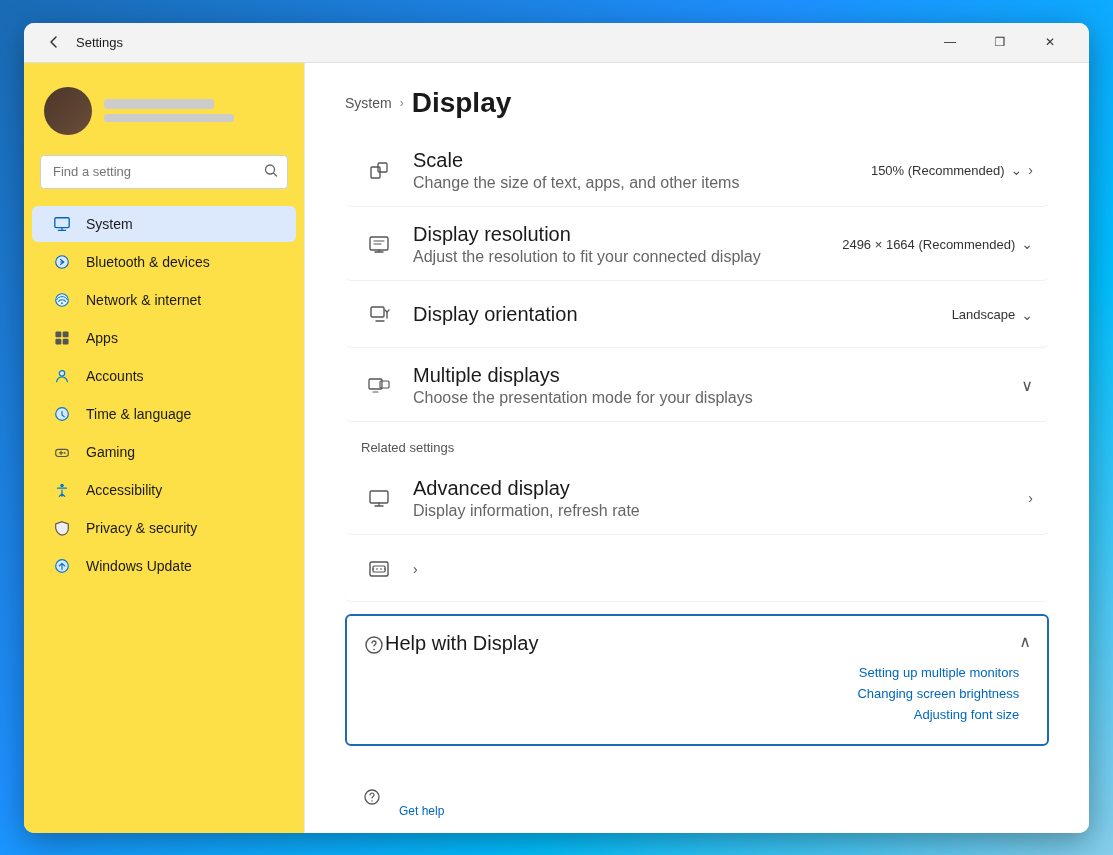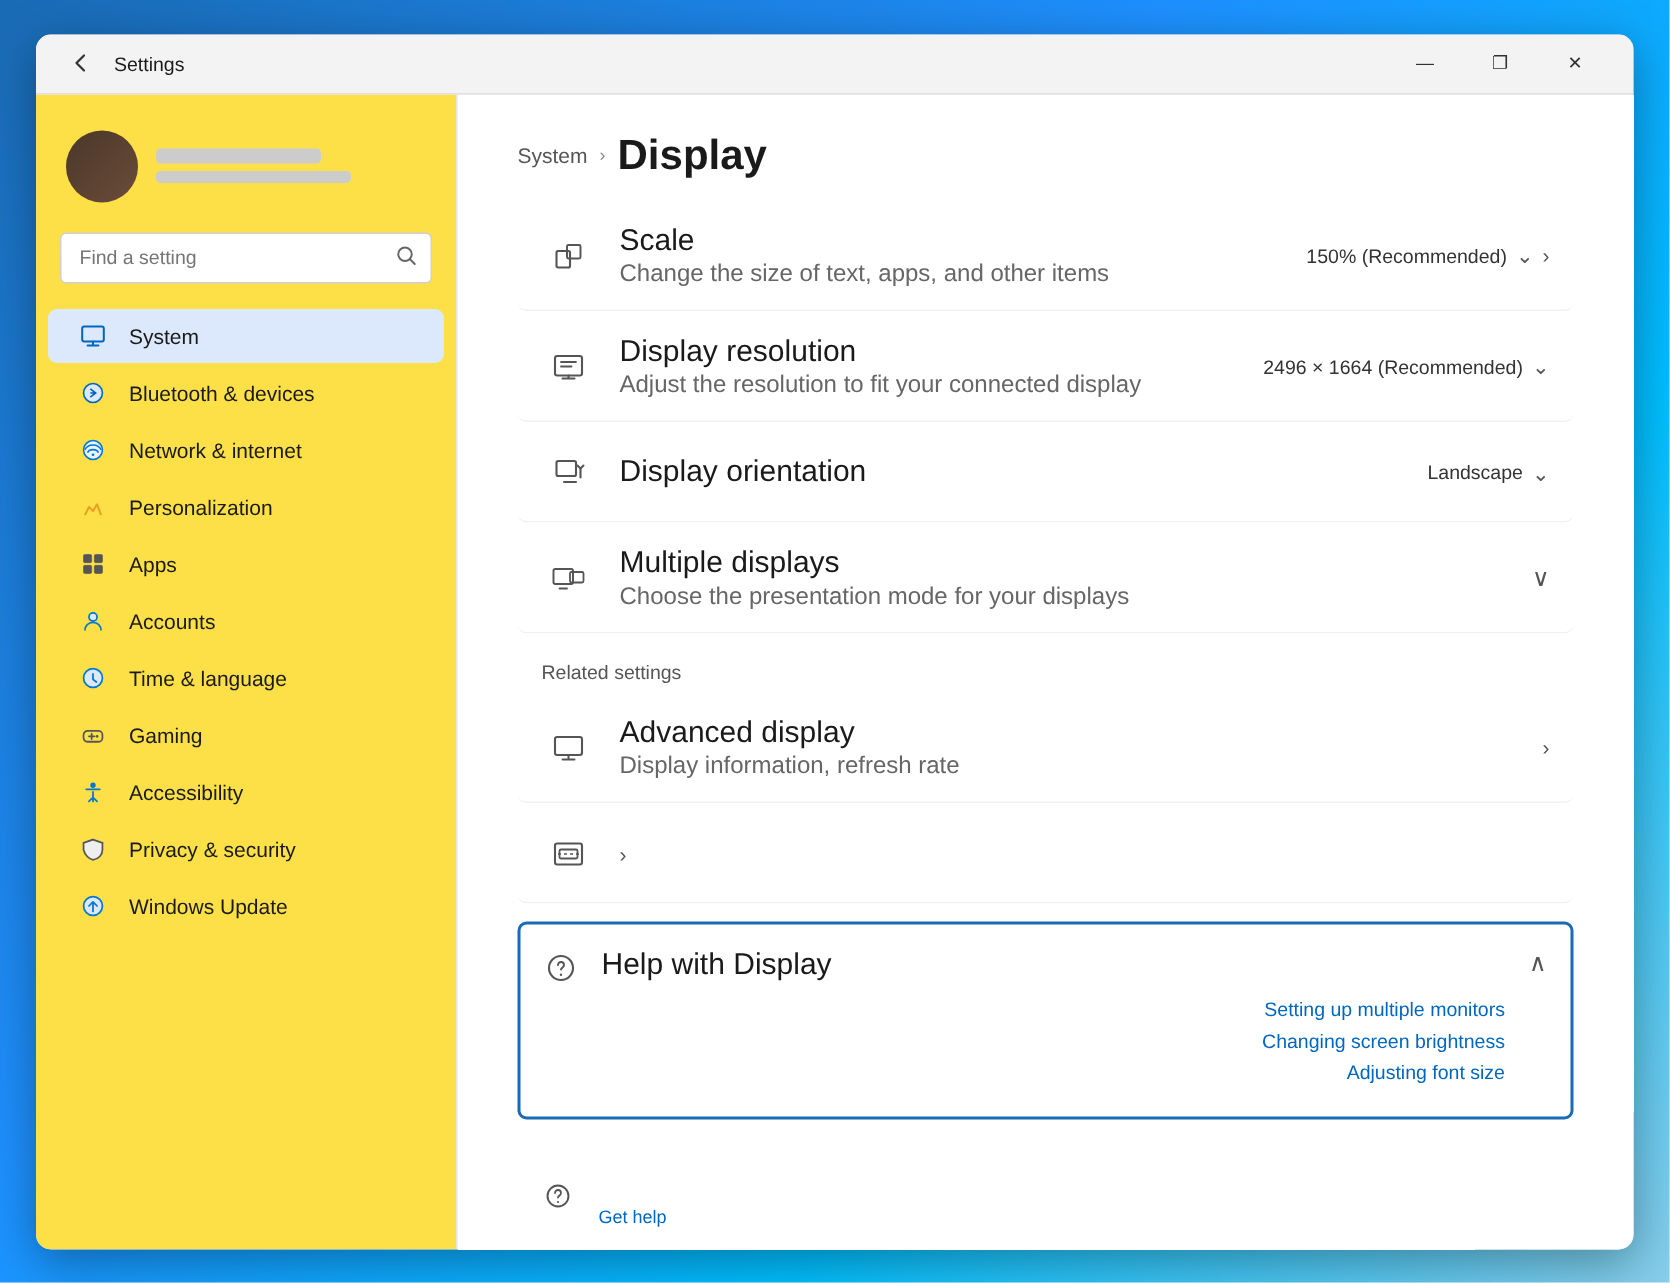--- a/index.html
+++ b/index.html
@@ -321,28 +321,20 @@
           <svg viewBox="0 0 20 20" fill="none">
             <circle cx="10" cy="10" r="7" fill="#e8f4ff" stroke="#0078d4" stroke-width="1.2"></circle>
             <path d="M6 12c1-3 7-3 8 0" stroke="#0078d4" stroke-width="1.2" fill="none"></path>
             <path d="M4 10c2-5 10-5 12 0" stroke="#0078d4" stroke-width="1.1" fill="none"></path>
             <circle cx="10" cy="13.5" r="1" fill="#0078d4"></circle>
           </svg>
         </span>
         <span>Network &amp; internet</span>
       </div>
 
-      <div class="nav-item">
-        <span class="nav-icon">
-          <svg viewBox="0 0 20 20" fill="none">
-            <path d="M4 16l3-6 3 3 3-5 3 8" stroke="#e8a020" stroke-width="1.5" stroke-linejoin="round"></path>
-          </svg>
-        </span>
-        <span>Personalization</span>
-      </div>
 
       <div class="nav-item">
         <span class="nav-icon">
           <svg viewBox="0 0 20 20" fill="none">
             <rect x="3" y="3" width="6" height="6" rx="1" fill="#555" stroke="#555" stroke-width="0.5"></rect>
             <rect x="11" y="3" width="6" height="6" rx="1" fill="#555" stroke="#555" stroke-width="0.5"></rect>
             <rect x="3" y="11" width="6" height="6" rx="1" fill="#555" stroke="#555" stroke-width="0.5"></rect>
             <rect x="11" y="11" width="6" height="6" rx="1" fill="#555" stroke="#555" stroke-width="0.5"></rect>
           </svg>
         </span>
@@ -516,21 +508,21 @@
               <rect x="5" y="8" width="12" height="6" rx="1" stroke="#555" stroke-width="1.2" fill="none"></rect>
               <path d="M4 11h14" stroke="#555" stroke-width="1" stroke-dasharray="2 2"></path>
             </svg>
           </div>
           <div class="settings-item-value">
             <span class="chevron-right">›</span>
           </div>
         </div>
 
         <div style="margin: 12px 0;">
-          <div class="help-box" style="display:flex; align-items:flex-start; gap:16px; padding:16px 16px 16px 16px;">
+          <div class="help-box" style="display:flex; align-items:flex-start; gap:0; padding:16px 16px 16px 16px;">
             <div class="help-box-icon" style="flex-shrink:0; margin-top:2px;">
               <svg width="22" height="22" viewBox="0 0 22 22" fill="none">
                 <circle cx="11" cy="11" r="8" stroke="#555" stroke-width="1.4" fill="none"></circle>
                 <path d="M9 9c0-1.1.9-2 2-2s2 .9 2 2c0 1.5-2 2-2 3" stroke="#555" stroke-width="1.3" stroke-linecap="round"></path>
                 <circle cx="11" cy="15.5" r="0.8" fill="#555"></circle>
               </svg>
             </div>
             <div style="flex:1;">
               <div class="settings-item-label" style="margin-bottom:10px;">Help with Display</div>
               <a class="help-link">Setting up multiple monitors</a>

